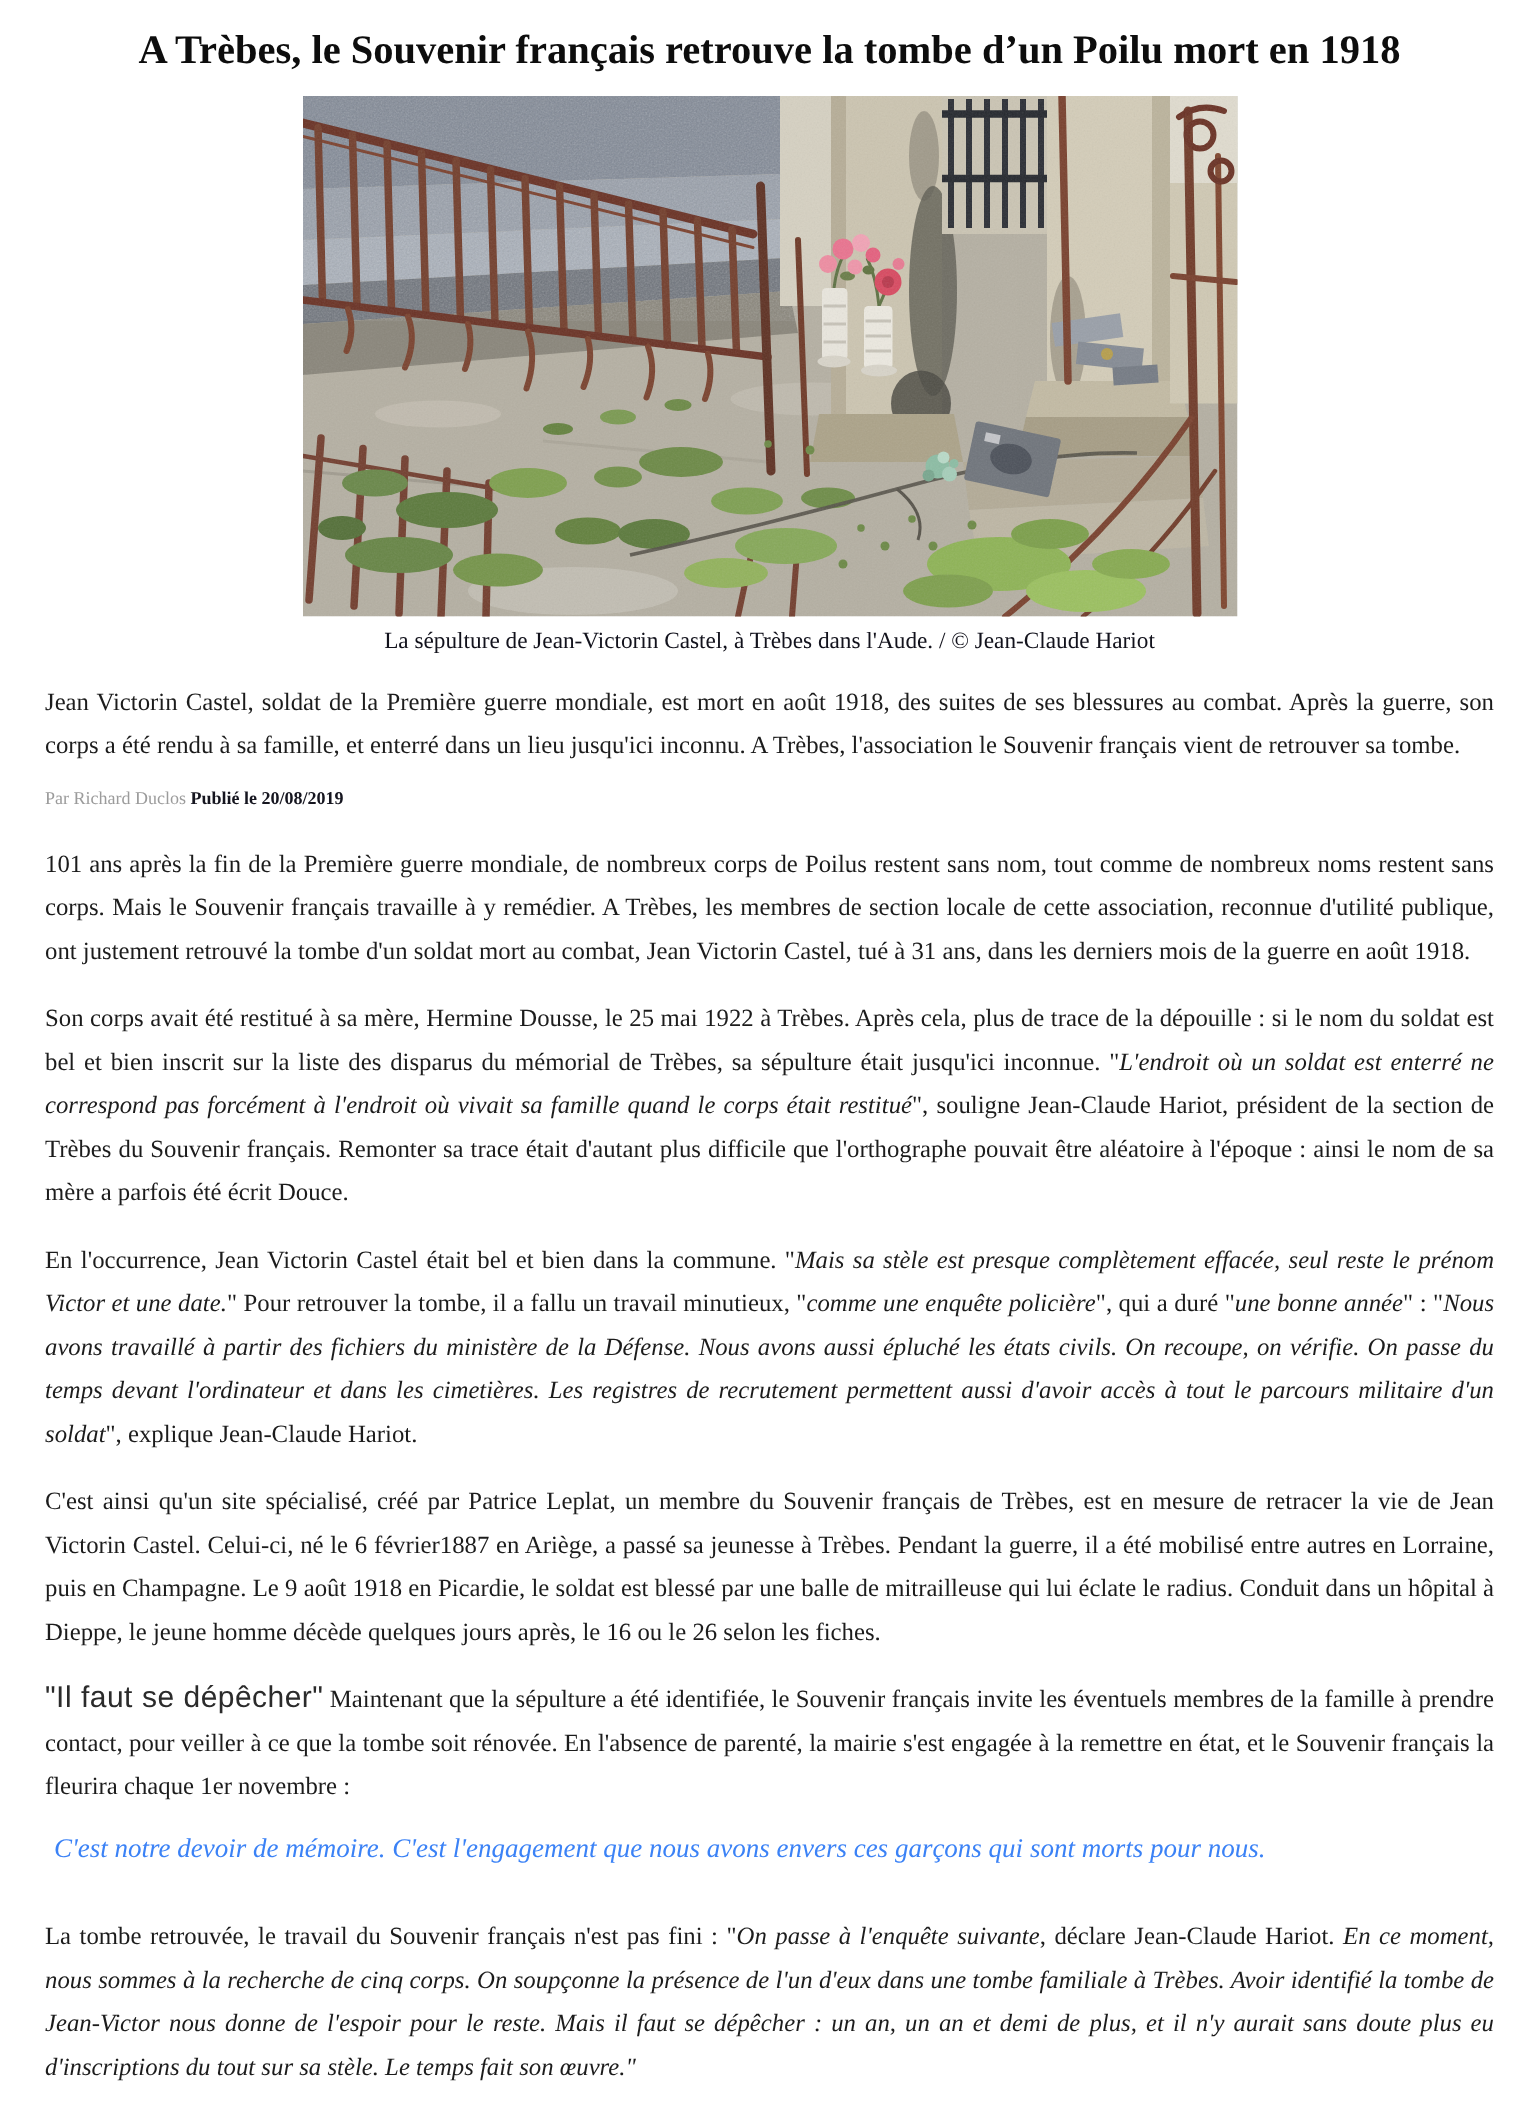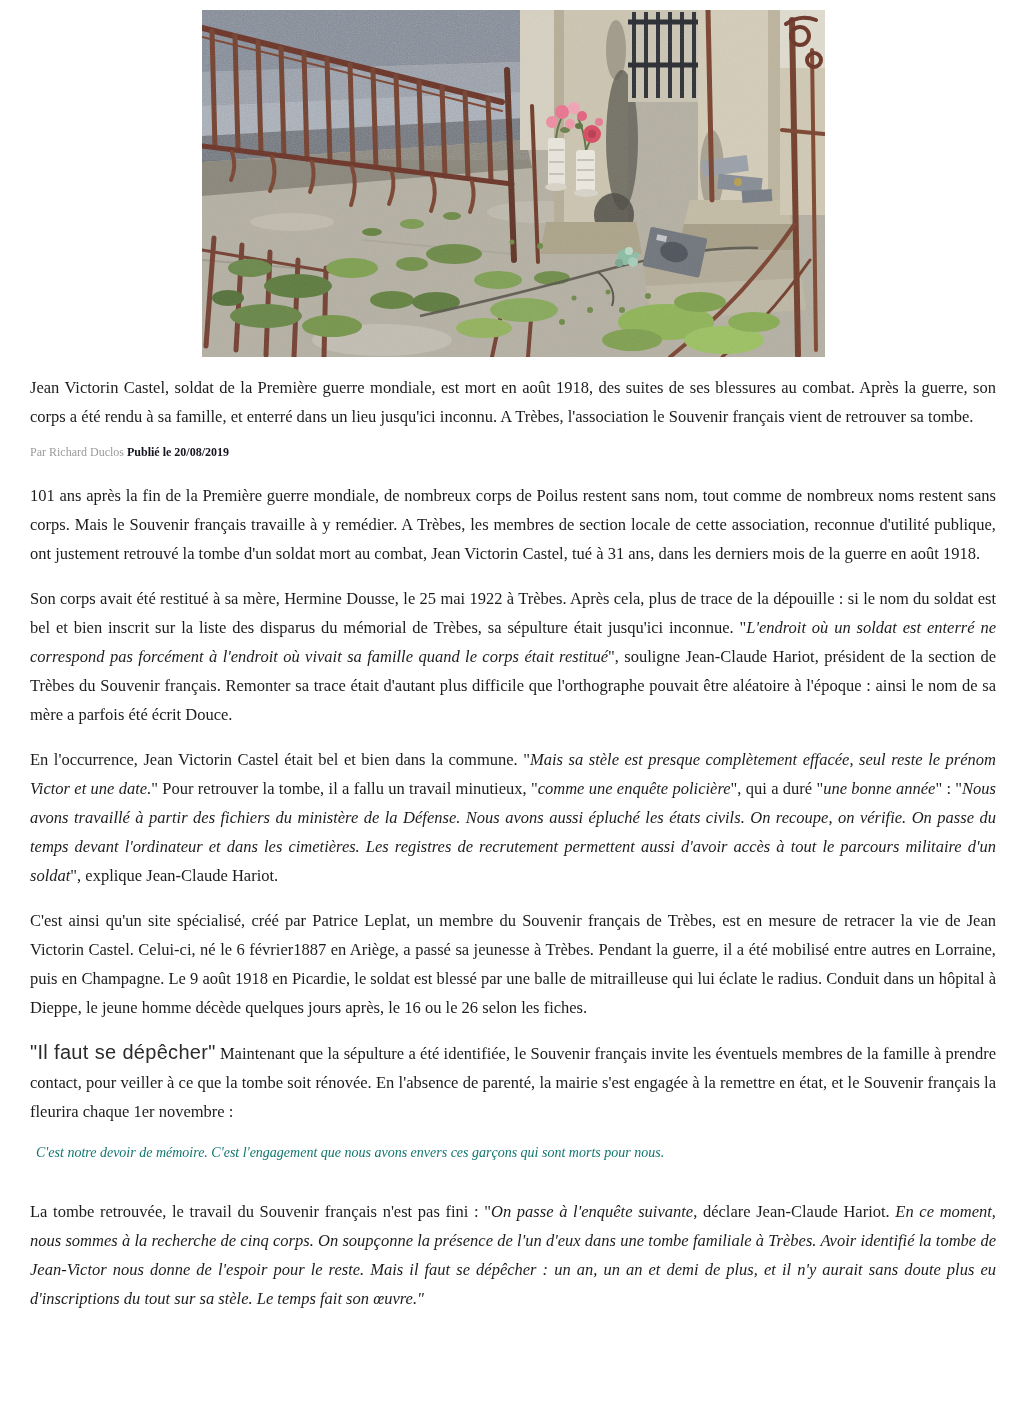--- a/index.html
+++ b/index.html
@@ -9,27 +9,28 @@
   figure{width:623px;margin:0 auto;padding:0;}
   figure svg{display:block;}
   figcaption{font-size:15.5px;text-align:center;padding-top:8px;color:#12121c;}
   p.body{font-size:16.5px;line-height:29px;text-align:justify;margin:16px 0 13px;color:#1c1c1c;}
   .lead{margin:36px 0 0;}
   .byline{font-size:12px;margin:14px 0 21px;}
   .byline .author{color:#9b9b9b;}
   .byline .pub{font-weight:bold;color:#15151f;}
   .it{font-style:italic;}
   .qhead{font-family:"Liberation Sans","DejaVu Sans",sans-serif;font-size:20px;color:#2b2b2b;letter-spacing:.3px;}
-  .pullquote{font-size:14px;line-height:28px;font-style:italic;text-align:justify;text-indent:6px;margin:0 0 30px;color:#0f766e;}
+  .pullquote{font-size:18px;line-height:28px;font-style:italic;text-align:justify;text-indent:6px;margin:0 0 30px;color:#3b82f6;}
 </style>
 </head>
 <body>
 
 <div class="page">
 
+  <h1>A Trèbes, le Souvenir français retrouve la tombe d’un Poilu mort en 1918</h1>
 
   <figure>
     <svg width="623" height="347" viewBox="0 0 623 347" xmlns="http://www.w3.org/2000/svg">
       <defs>
         <filter id="grain" x="0" y="0" width="100%" height="100%">
           <feTurbulence type="fractalNoise" baseFrequency="0.9" numOctaves="2" stitchTiles="stitch" result="t"></feTurbulence>
           <feColorMatrix in="t" type="saturate" values="0"></feColorMatrix>
         </filter>
       </defs>
 
@@ -227,20 +228,21 @@
         <circle cx="372" cy="98" r="6" fill="#f2a4b6"></circle>
           <circle cx="380" cy="106" r="5" fill="#e5617f"></circle>
         <circle cx="368" cy="114" r="5" fill="#ef96aa"></circle>
           <circle cx="390" cy="124" r="9" fill="#d84a61"></circle>
         <circle cx="390" cy="124" r="4" fill="#b93a4e"></circle>
           <circle cx="397" cy="112" r="4" fill="#e87b93"></circle>
       </g>
 
       <rect width="623" height="347" filter="url(#grain)" opacity="0.13"></rect>
     </svg>
+    <figcaption>La sépulture de Jean-Victorin Castel, à Trèbes dans l'Aude. / © Jean-Claude Hariot</figcaption>
   </figure>
 
   <p class="body lead">Jean Victorin Castel, soldat de la Première guerre mondiale, est mort en août 1918, des suites de ses blessures au combat. Après la guerre, son corps a été rendu à sa famille, et enterré dans un lieu jusqu'ici inconnu. A Trèbes, l'association le Souvenir français vient de retrouver sa tombe.</p>
 
   <div class="byline">
     <span class="author">Par Richard Duclos</span>
     <span class="pub">Publié le 20/08/2019</span>
   </div>
 
   <p class="body">101 ans après la fin de la Première guerre mondiale, de nombreux corps de Poilus restent sans nom, tout comme de nombreux noms restent sans corps. Mais le Souvenir français travaille à y remédier. A Trèbes, les membres de section locale de cette association, reconnue d'utilité publique, ont justement retrouvé la tombe d'un soldat mort au combat, Jean Victorin Castel, tué à 31 ans, dans les derniers mois de la guerre en août 1918.</p>

